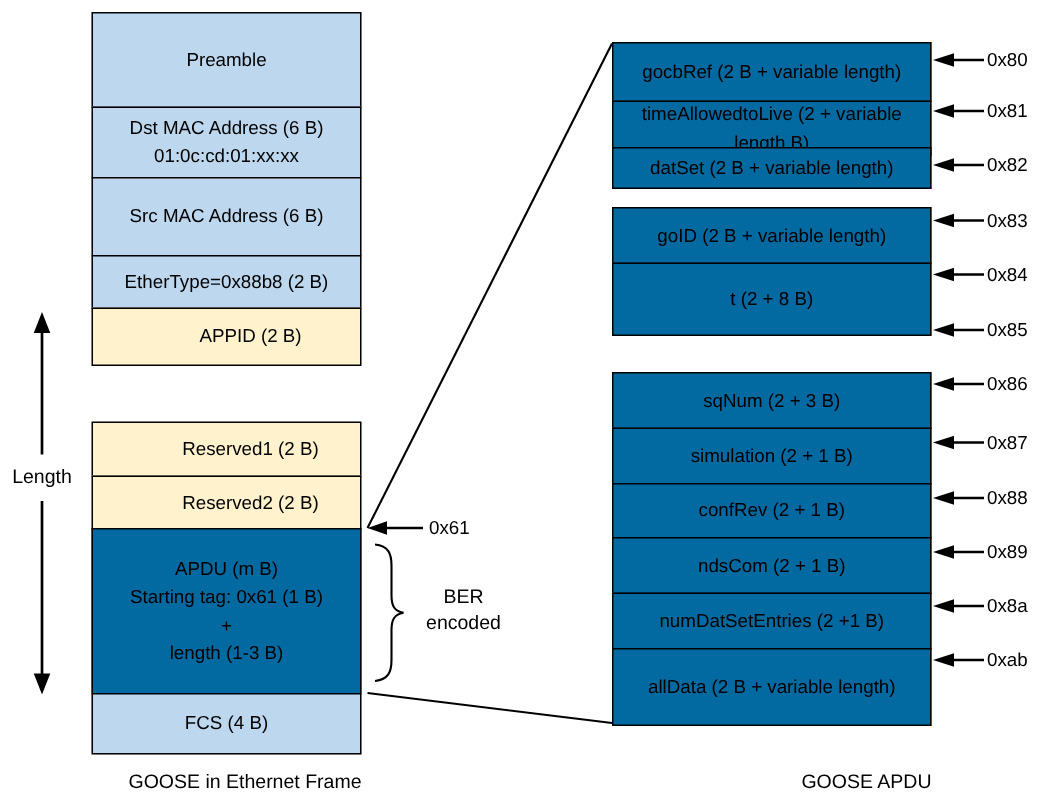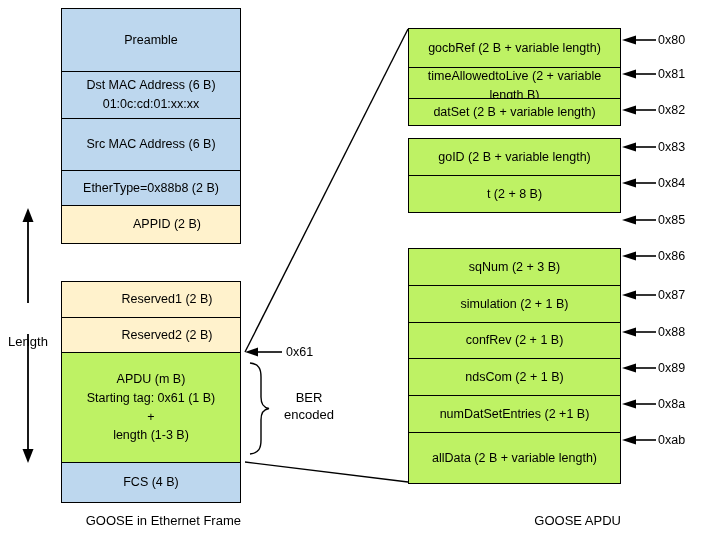--- a/index.html
+++ b/index.html
@@ -8,44 +8,44 @@
     font-family:"Liberation Sans",sans-serif;color:#000;overflow:hidden;
   }
   .overlay{position:absolute;left:0;top:0;width:701px;height:539px;pointer-events:none;}
   .cell{
     position:absolute;box-sizing:border-box;border:1.5px solid #000;
     display:flex;align-items:center;justify-content:center;text-align:center;
     font-size:12.5px;line-height:1.5;white-space:pre-line;padding:0 4px;
   }
   .blue{background:#bdd7ee;}
   .cream{background:#fff2cc;padding-left:36px;}
-  .peach{background:#bef264;}
+  .peach{background:#0369a1;}
   .lc{left:61px;width:180px;}
   .rc{left:408px;width:213px;}
   
   .lr0{top:8px;height:64px}   .lr1{top:71px;height:48px}
   .lr2{top:118px;height:53px} .lr3{top:170px;height:36px}
   .lr4{top:205px;height:39px} .lr5{top:243px;height:39px}
   .lr6{top:281px;height:37px} .lr7{top:317px;height:36px}
   .lr8{top:352px;height:111px}.lr9{top:462px;height:41px}
   
   .rr0{top:28px;height:40px}  .rr1{top:67px;height:37px}
   .rr2{top:98px;height:28px} .rr3{top:138px;height:38px}
-  .rr4{top:175px;height:38px} .rr5{top:212px;height:37px}
+  .rr4{top:175px;height:49px} .rr5{top:212px;height:37px}
   .rr6{top:248px;height:38px} .rr7{top:285px;height:38px}
   .rr8{top:322px;height:37px} .rr9{top:358px;height:38px}
   .rr10{top:395px;height:38px}.rr11{top:432px;height:52px}
   .hex{
     position:absolute;left:658px;width:42px;height:16px;
     font-size:12.5px;line-height:16px;text-align:left;
   }
   .h0{top:32px}.h1{top:66px}.h2{top:102px}.h3{top:139px}.h4{top:175px}.h5{top:212px}
   .h6{top:248px}.h7{top:287px}.h8{top:324px}.h9{top:360px}.h10{top:396px}.h11{top:432px}
   .floating{position:absolute;font-size:13px;line-height:1.3;}
-  .length-label{left:4px;top:310px;width:48px;text-align:center;margin-top:24px;}
+  .length-label{left:4px;top:310px;width:48px;text-align:center;}
   .tag61-label{left:286px;top:344px;width:40px;font-size:12.5px;}
   .ber-label{left:276px;top:390px;width:66px;text-align:center;white-space:pre-line;}
   .caption{position:absolute;top:513px;font-size:13px;text-align:right;}
   .caption-left{left:61px;width:180px;}
   .caption-right{left:408px;width:213px;}
 </style>
 </head>
 <body>
 
 <div class="canvas">

